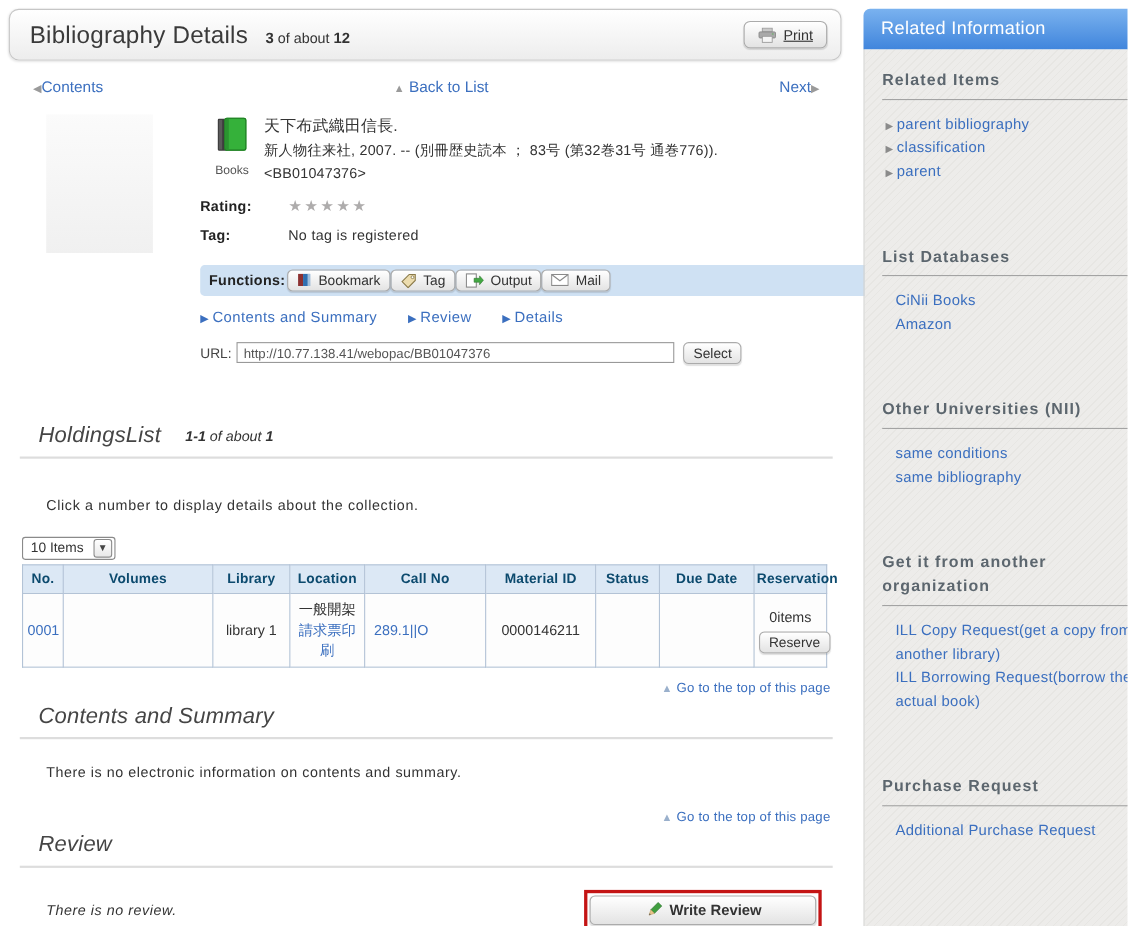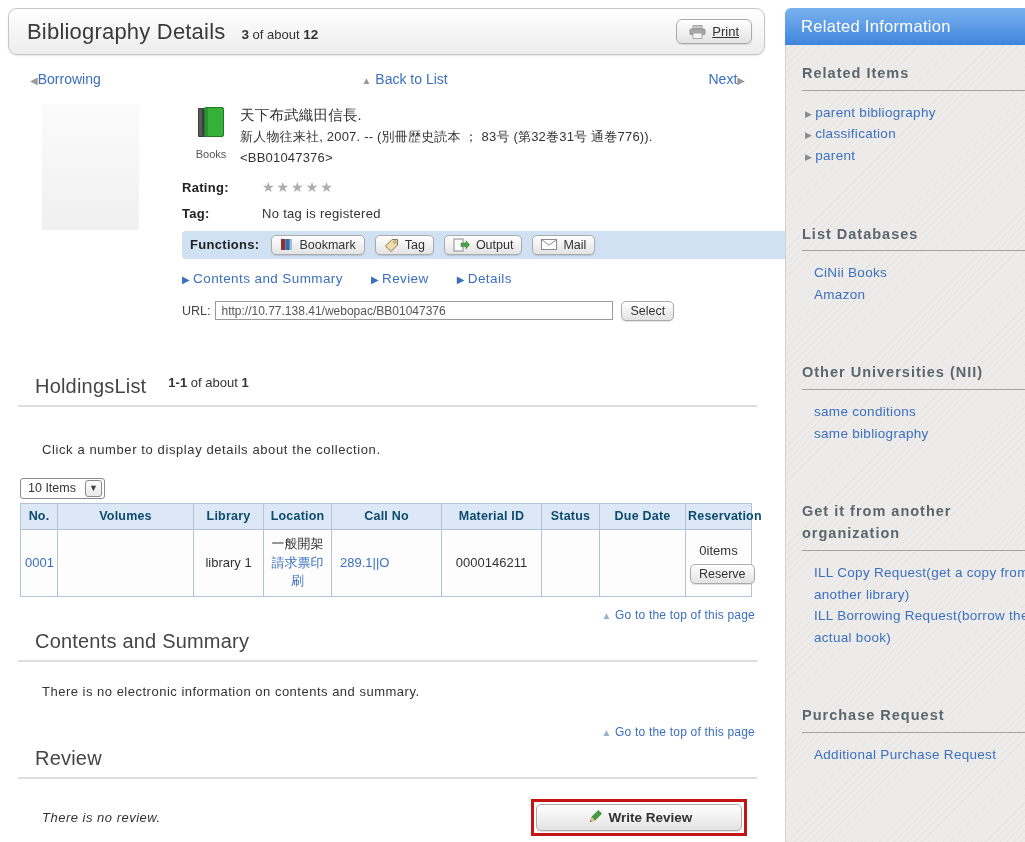--- a/index.html
+++ b/index.html
@@ -48,35 +48,35 @@
   .media-col { width:58px; flex:none; text-align:center; }
   .media-label { font-size:11px; color:#555; margin-top:2px; }
   .bib-text { font-size:13px; line-height:1.6; color:#333; letter-spacing:.2px; }
   .bib-title { font-size:14.5px; }
 
   .meta-row { display:flex; font-size:13px; margin-top:11px; letter-spacing:.3px; }
   .meta-label { width:80px; font-weight:bold; color:#222; flex:none; }
   .stars { color:#aeacac; font-size:14px; letter-spacing:2px; line-height:1; }
 
   .functions-bar {
-    margin-top:10px; width:672px; background:#cfe1f3; border-radius:4px;
-    padding:4px 8px; display:flex; align-items:center; gap:10px; font-size:13px;
+    margin-top:20px; width:672px; background:#cfe1f3; border-radius:4px;
+    padding:4px 8px; display:flex; align-items:center; font-size:13px;
   }
   .functions-label { font-weight:bold; color:#222; letter-spacing:.3px; margin-right:2px; }
 
   .anchor-row { margin-top:12px; font-size:13.5px; display:flex; gap:28px; letter-spacing:.4px; }
   .anchor-row .tri-blue { color:#3b6fbf; font-size:10px; margin-right:3px; }
 
   .url-row { margin-top:15px; display:flex; align-items:center; font-size:12.5px; color:#444; }
   .url-label { margin-right:5px; }
   .url-input { width:398px; height:19px; border:1px solid #999; font-size:12px;
     color:#555; padding:1px 5px; font-family:"Liberation Sans",sans-serif; }
   .url-select-btn { margin-left:8px; }
 
-  .section-head { display:flex; align-items:flex-start; margin:0 0 0 35px; }
+  .section-head { display:flex; align-items:center; margin:0 0 0 35px;font-style:italic; }
   .section-title { font-size:20px; color:#454545; letter-spacing:.2px; }
   .section-count { margin-left:22px; font-size:13px; }
   .section-rule { border:none; border-top:2px solid #ddd; margin:7px 18px 0 18px; }
 
   .holdings-head { margin-top:54px; }
   .hint { margin:35px 0 0 42px; font-size:13px; letter-spacing:.6px; }
 
   .items-select {
     margin:21px 0 0 20px; display:inline-flex; align-items:center;
     border:1px solid #8a8a8a; border-radius:3px; background:#fff;
@@ -150,21 +150,21 @@
             <circle cx="13.5" cy="6" r="0.9" fill="#7fae7f"></circle>
             <rect x="4" y="8" width="9" height="5.5" fill="#f5f5f5" stroke="#999" stroke-width="0.8"></rect>
           </svg>
         </span>
       <span>Print</span>
     </button>
   </div>
 
   
   <div class="nav-row">
-    <span class="link"><span class="tri">◀</span><span>Borrowing</span></span>
+    <span class="link"><span class="tri">◀</span><span>Contents</span></span>
     <span class="nav-center"><span class="link"><span class="tri">▲</span> <span>Back to List</span></span></span>
     <span class="link"><span>Next</span><span class="tri">▶</span></span>
   </div>
 
   
   <div class="book-area">
     <div class="cover-placeholder"></div>
     <div class="book-right">
       <div class="book-head">
         <div class="media-col">

